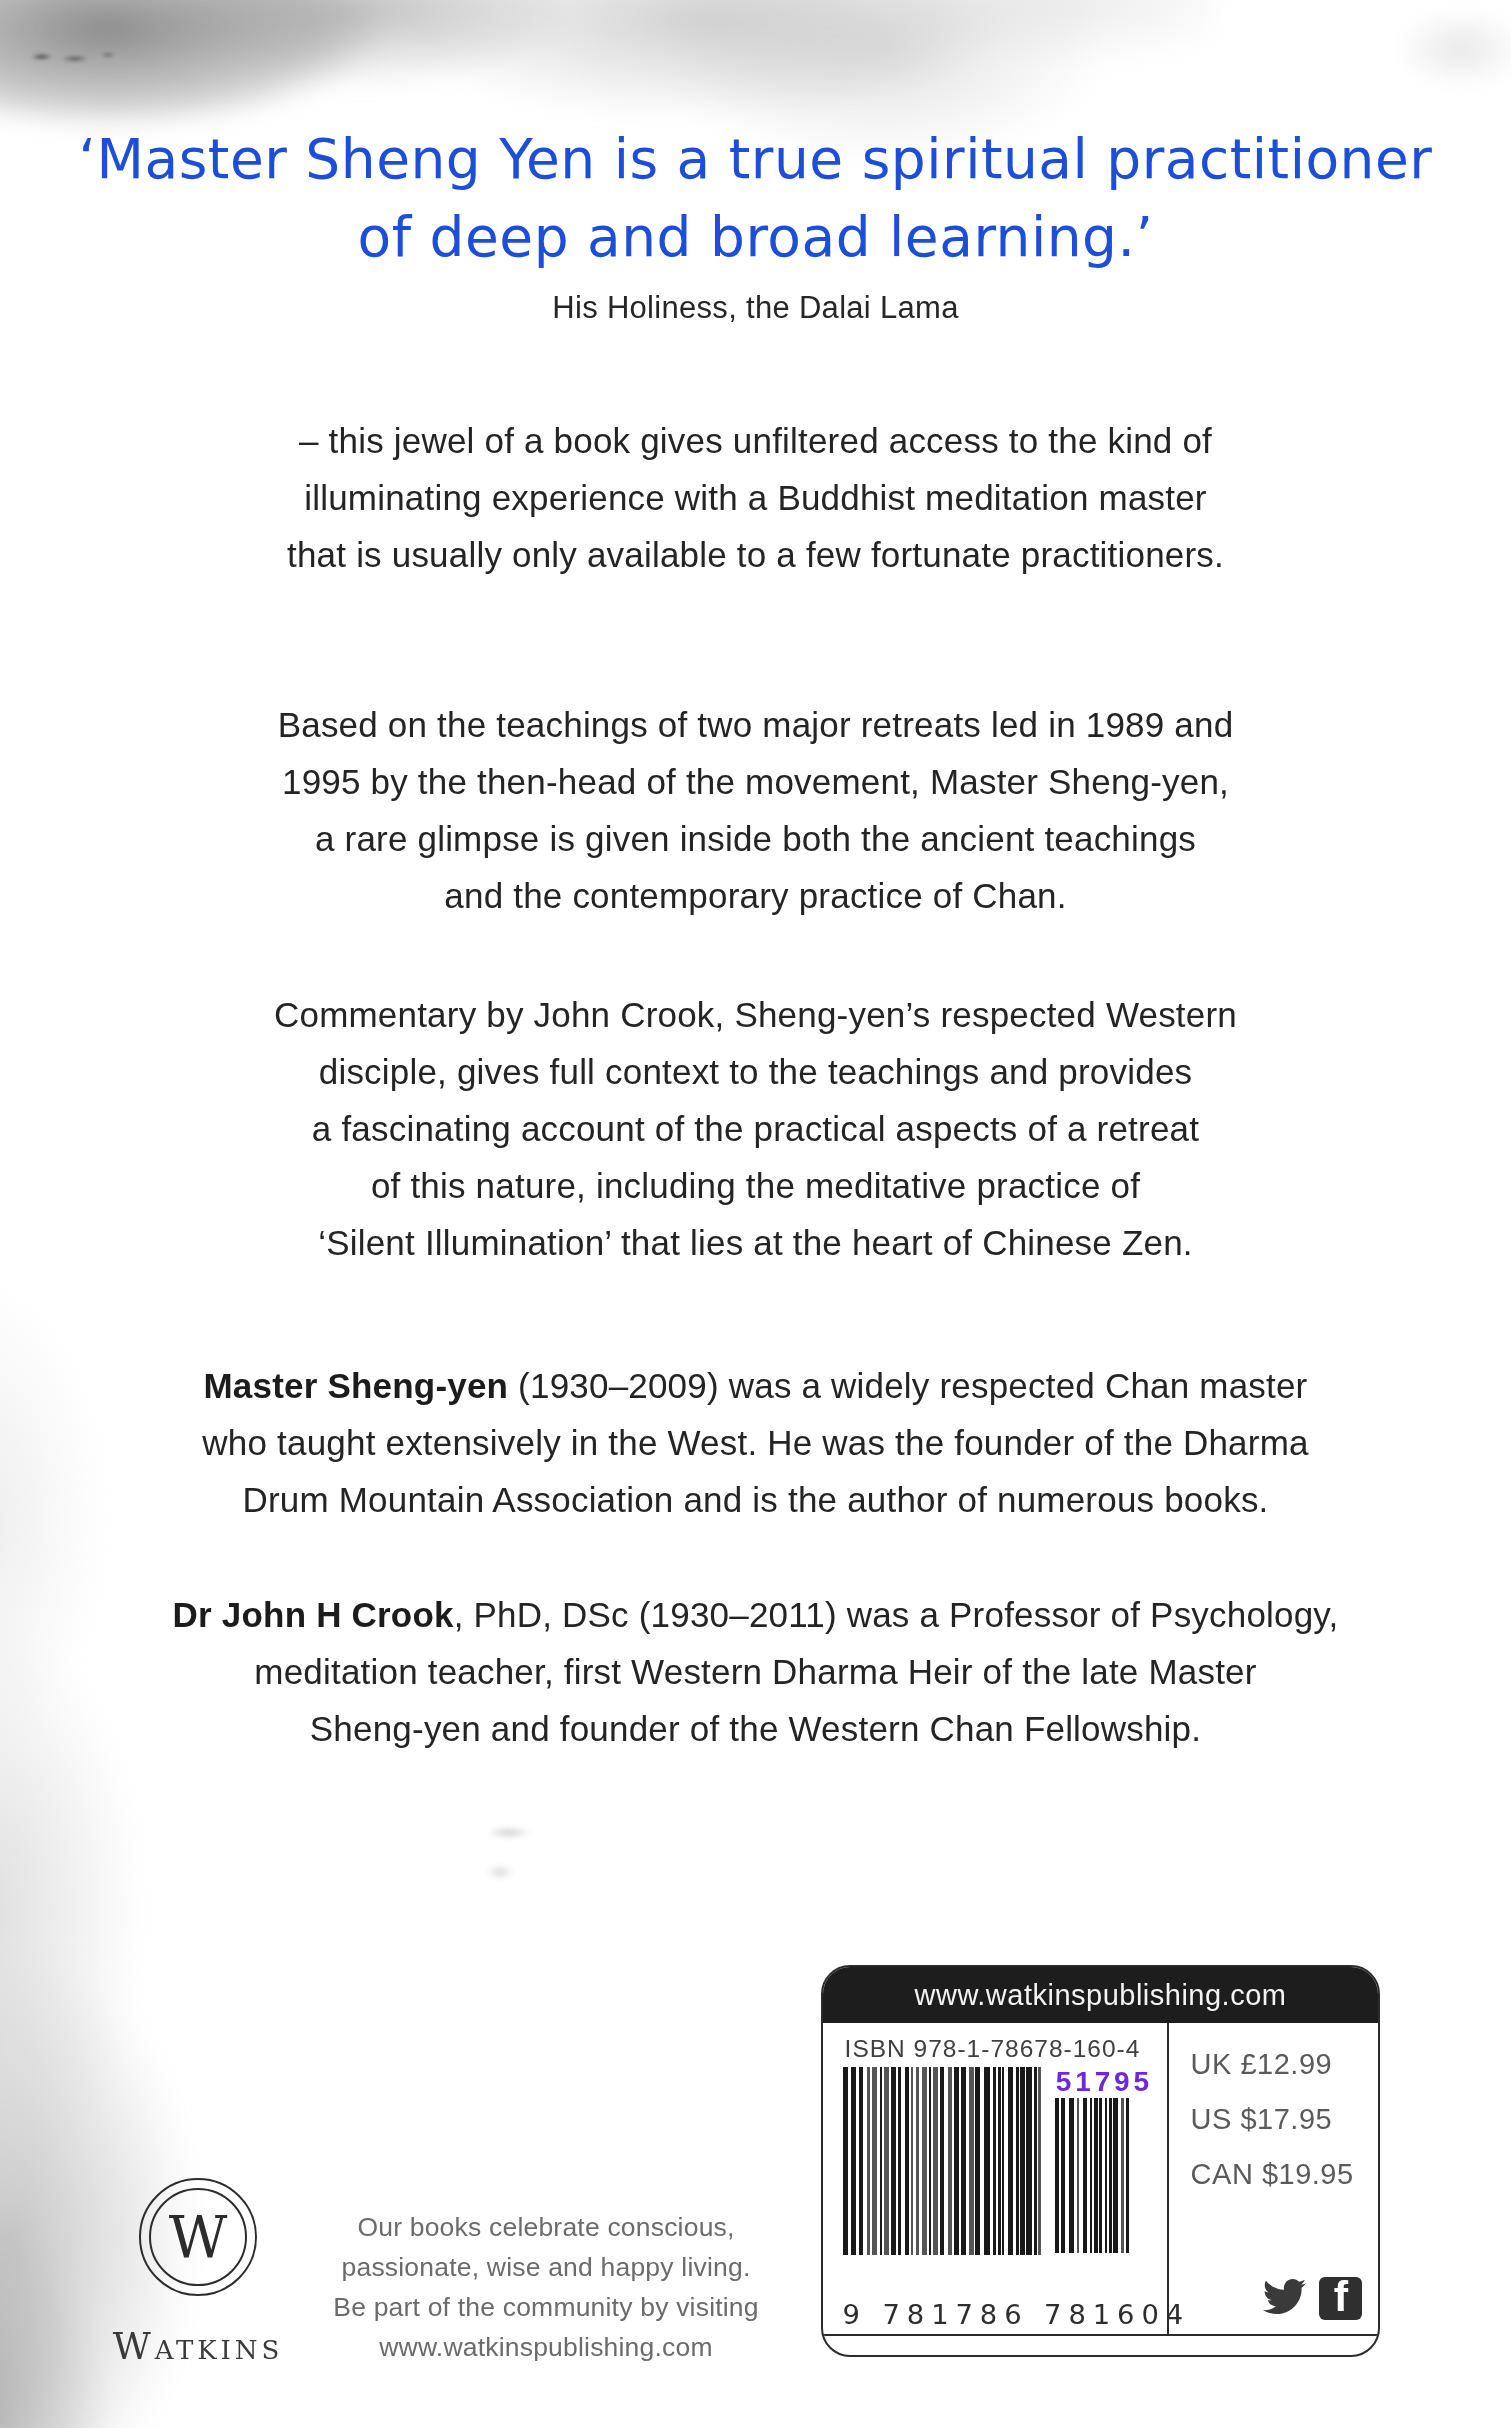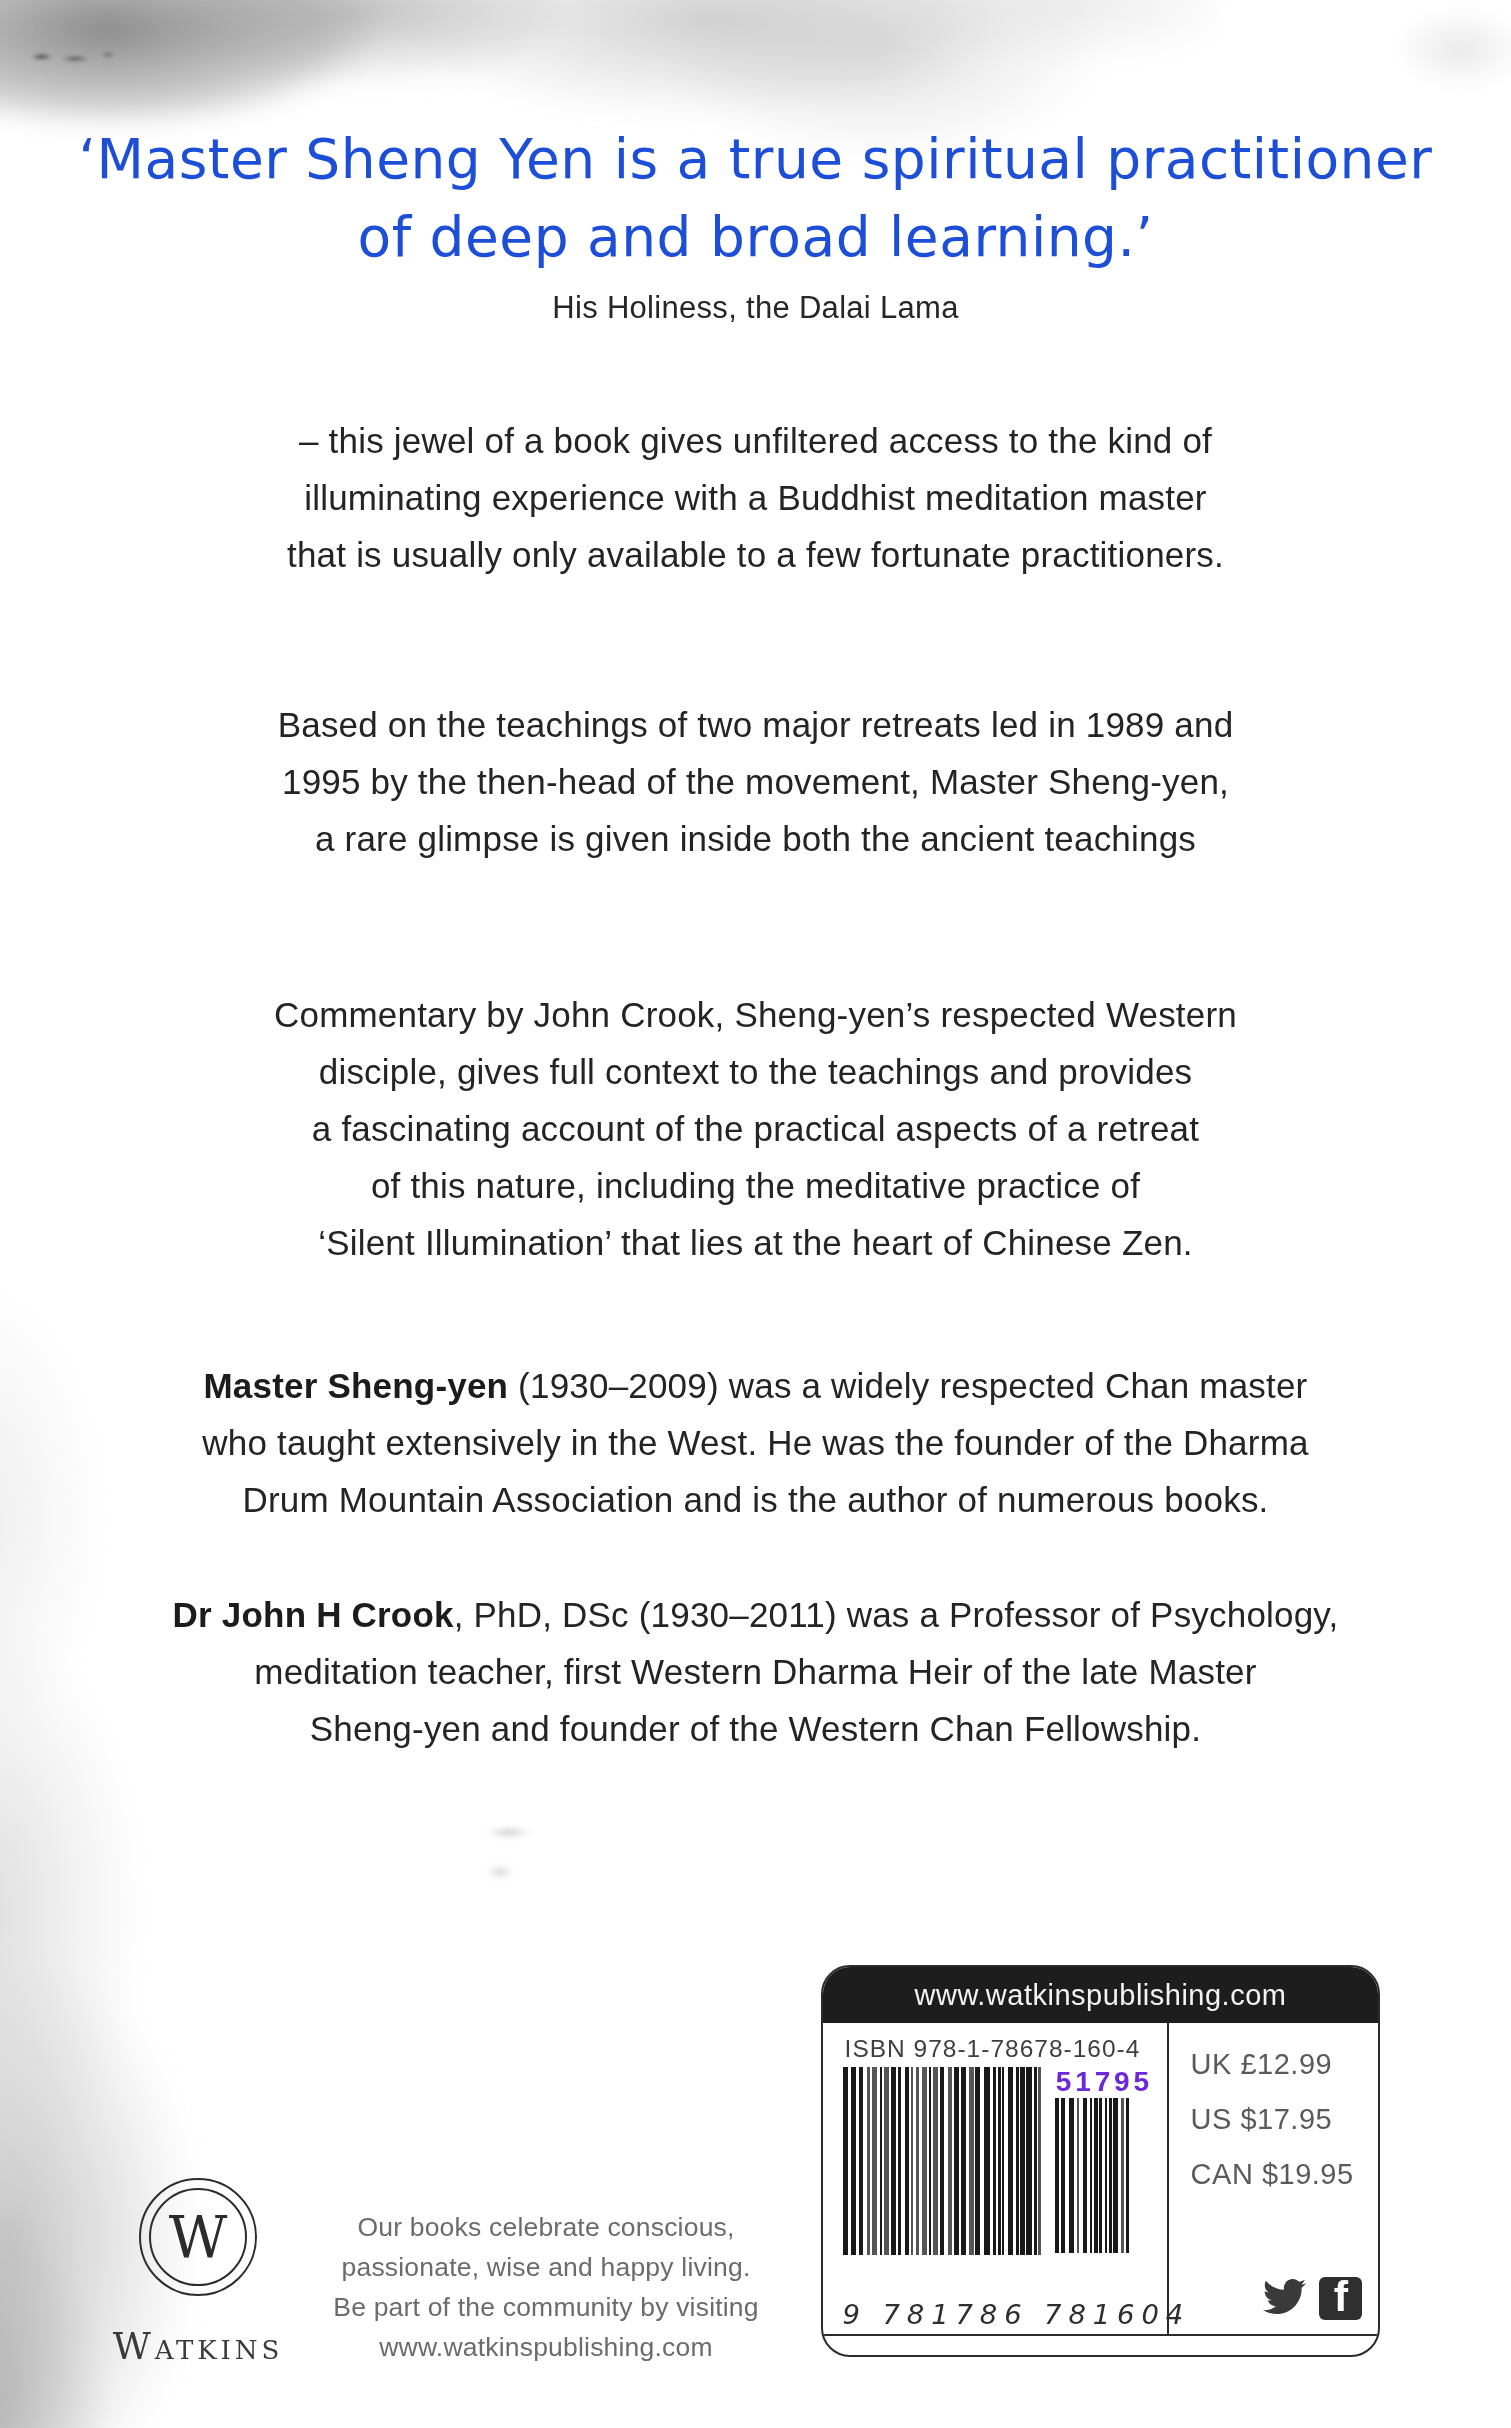--- a/index.html
+++ b/index.html
@@ -81,21 +81,21 @@
   .bc-left{flex:1;position:relative;padding:7.8px 0 0 19.6px;box-sizing:border-box;}
   .isbn{font-size:24.5px;color:#3f3f3f;letter-spacing:1px;margin:3.9px 0 3.9px 2px;}
   .bars-row{display:flex;align-items:flex-start;height:188px;}
   .bars-main{width:201px;height:188px;display:flex;overflow:hidden;}
   .addon{margin-left:11.8px;width:98px;}
   .addon-num{font-size:28px;font-weight:bold;color:#6d28d9;letter-spacing:3.9px;text-align:center;height:29px;line-height:29px;}
   .bars-addon{height:155px;display:flex;overflow:hidden;margin-top:2px;}
   .bc-digits{
     position:absolute;left:9.8px;bottom:3.9px;background:#fff;padding:0 9.8px;
     font-family:"DejaVu Sans", sans-serif;
-    font-size:27.4px;color:#2e2e2e;letter-spacing:6.9px;white-space:nowrap;font-style:italic;
+    font-size:27.4px;color:#2e2e2e;letter-spacing:6.9px;white-space:nowrap;
   }
   .bc-right{width:211px;border-left:2.9px solid #2b2b2b;position:relative;padding:13.7px 0 0 21.6px;box-sizing:border-box;}
   .price{font-size:29px;color:#5a5a5a;line-height:55px;white-space:nowrap;letter-spacing:0.5px;}
   .social{position:absolute;right:15.7px;bottom:11.8px;display:flex;gap:9.8px;align-items:center;}
   .fb-icon{
     width:43px;height:43px;background:#2f2f2f;border-radius:5.9px;color:#fff;
     font-weight:bold;font-size:43px;line-height:39px;text-align:center;overflow:hidden;
     font-family:"Liberation Sans", sans-serif;
   }
   .bc-category{height:66px;line-height:63px;text-align:center;font-size:32px;color:#4f4f4f;letter-spacing:1px;}
@@ -138,20 +138,21 @@
   <div class="para p1">
     <div class="line">– this jewel of a book gives unfiltered access to the kind of</div>
     <div class="line">illuminating experience with a Buddhist meditation master</div>
     <div class="line">that is usually only available to a few fortunate practitioners.</div>
   </div>
 
   <div class="para p2">
     <div class="line">Based on the teachings of two major retreats led in 1989 and</div>
     <div class="line">1995 by the then-head of the movement, Master Sheng-yen,</div>
     <div class="line">a rare glimpse is given inside both the ancient teachings</div>
+    <div class="line">and the contemporary practice of Chan.</div>
   </div>
 
   <div class="para p3">
     <div class="line">Commentary by John Crook, Sheng-yen’s respected Western</div>
     <div class="line">disciple, gives full context to the teachings and provides</div>
     <div class="line">a fascinating account of the practical aspects of a retreat</div>
     <div class="line">of this nature, including the meditative practice of</div>
     <div class="line">‘Silent Illumination’ that lies at the heart of Chinese Zen.</div>
   </div>
 

